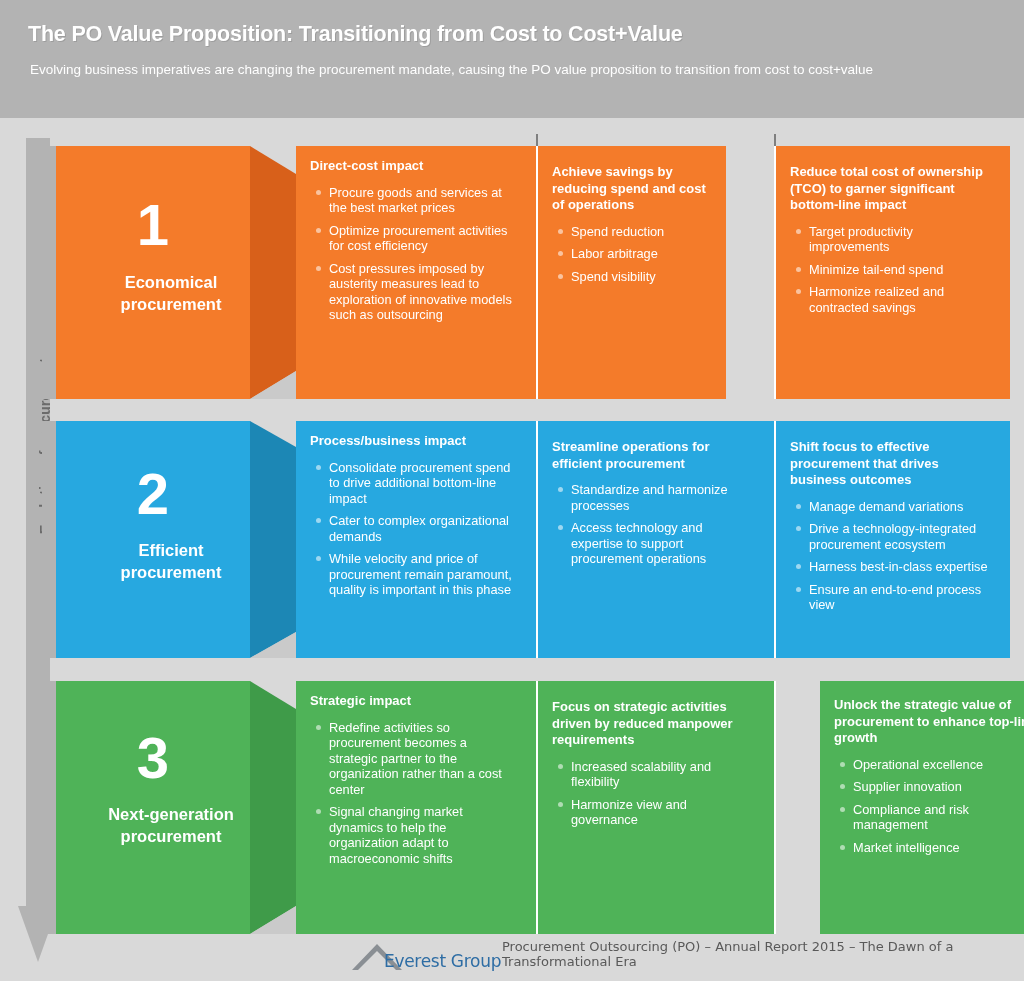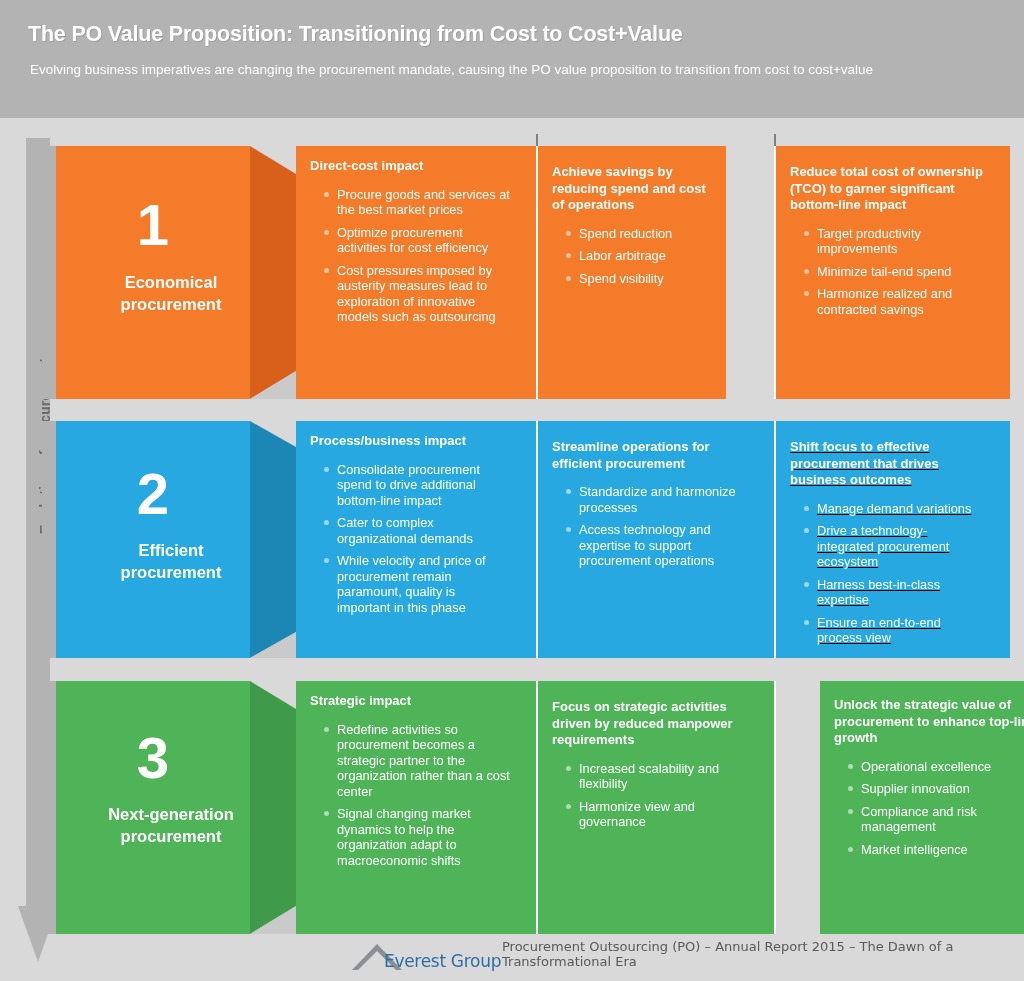--- a/index.html
+++ b/index.html
@@ -96,21 +96,21 @@
     box-sizing:border-box;
     padding:12px 14px 8px 14px;
   }
   .panel-sep{
     position:absolute;top:0;width:2px;height:100%;background:#ffffff;
   }
   .p-head{
     font-size:13px;font-weight:bold;color:#ffffff;line-height:16.5px;
     margin:0 0 10px 0;
   }
-  ul.p-list{list-style:none;margin:12px;padding:0;}
+  ul.p-list{list-style:none;margin:4px;padding:0;}
   ul.p-list li{
     position:relative;padding-left:15px;margin-bottom:7px;
     font-size:12.8px;color:#ffffff;line-height:15.5px;
   }
   ul.p-list li:before{
     content:"";position:absolute;left:2px;top:5px;
     width:5px;height:5px;border-radius:50%;
     background:rgba(255,255,255,0.55);
   }
 
@@ -219,21 +219,21 @@
     </div>
     <div class="panel-sep" style="left:536px;"></div>
     <div class="panel" style="left:538px;width:236px;background:#27a8e0;padding-top:18px;">
       <div class="p-head">Streamline operations for efficient procurement</div>
       <ul class="p-list">
         <li>Standardize and harmonize processes</li>
         <li>Access technology and expertise to support procurement operations</li>
       </ul>
     </div>
     <div class="panel-sep" style="left:774px;"></div>
-    <div class="panel" style="left:776px;width:234px;background:#27a8e0;padding-top:18px;text-decoration:underline;">
+    <div class="panel" style="left:776px;width:234px;background:#27a8e0;padding-top:18px;">
       <div class="p-head">Shift focus to effective procurement that drives business outcomes</div>
       <ul class="p-list">
         <li>Manage demand variations</li>
         <li>Drive a technology-integrated procurement ecosystem</li>
         <li>Harness best-in-class expertise</li>
         <li>Ensure an end-to-end process view</li>
       </ul>
     </div>
   </div>
 

